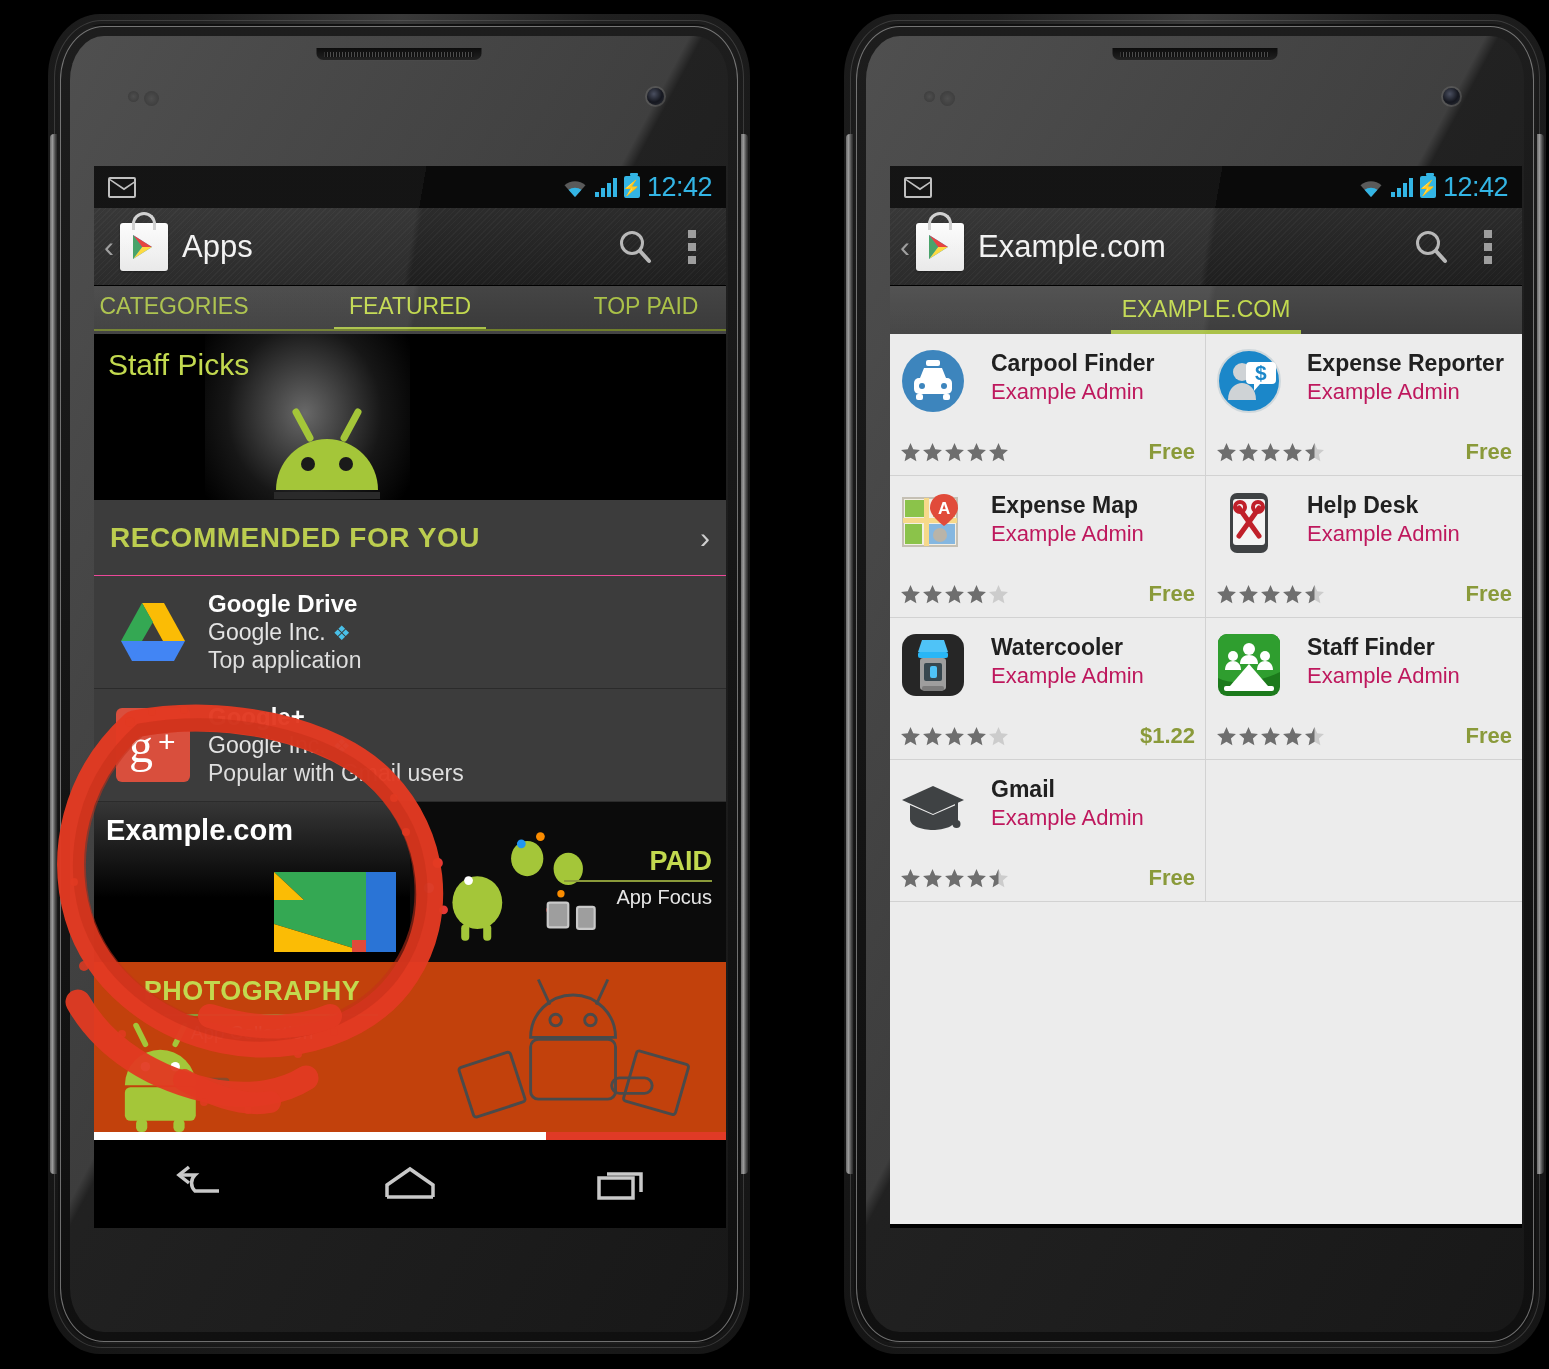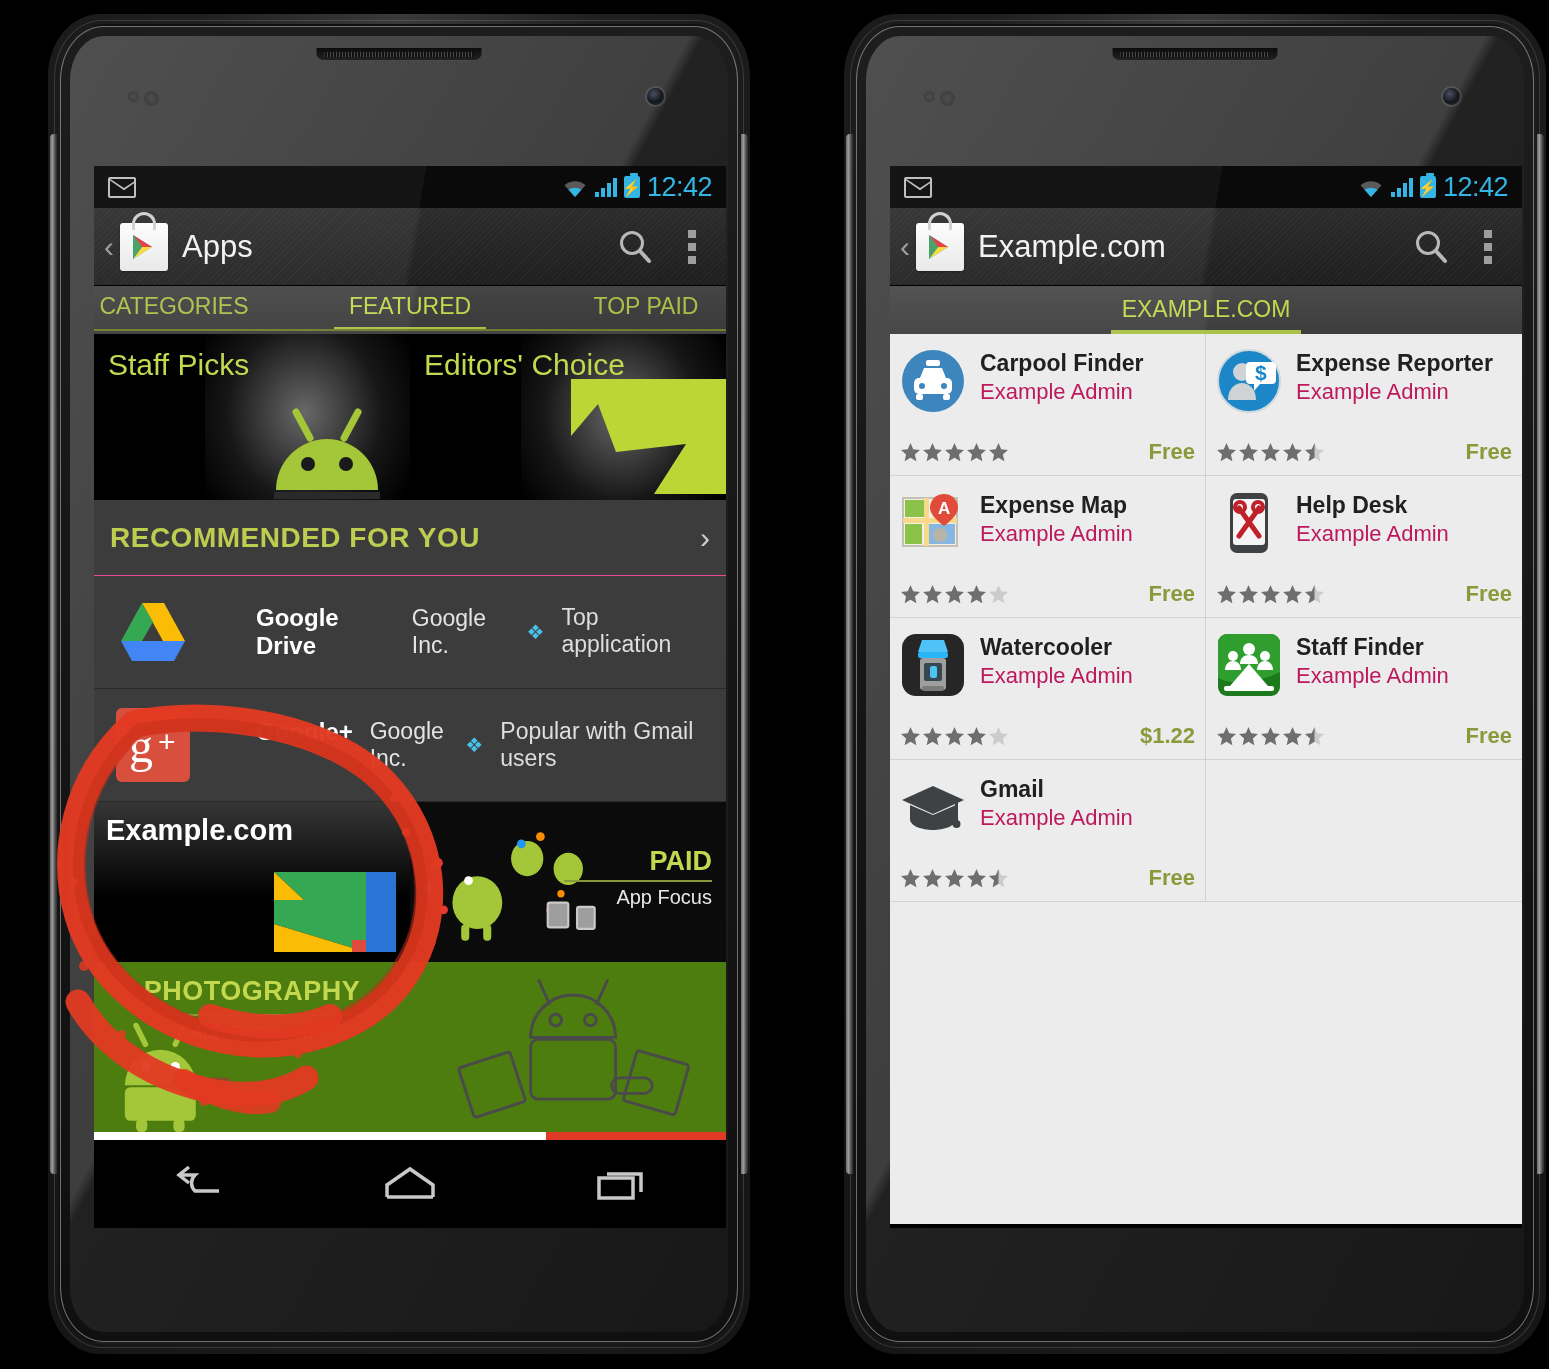--- a/index.html
+++ b/index.html
@@ -209,41 +209,41 @@
   }
   .sec-header .t { color: #bccd4f; font-size: 28px; font-weight: bold; letter-spacing: .5px; }
   .sec-header .chev { color: #cfcfcf; font-size: 30px; font-weight: 300; }
 
   .rec-row {
     height: 113px; display: flex; align-items: center; gap: 18px;
     background: #3c3c3c; padding: 0 22px;
     border-bottom: 1px solid #2b2b2b; position: relative;
   }
   .rec-icon { width: 74px; height: 74px; flex: 0 0 auto; position: relative; }
-  .rec-text { display: flex; flex-direction: row; gap: 17px; margin-left: 48px; }
+  .rec-text { display: flex; flex-direction: column; gap: 1px; }
   .rec-title { color: #fff; font-size: 24px; font-weight: bold; }
   .rec-dev { color: #e4e4e4; font-size: 23px; display: flex; align-items: center; gap: 7px; }
   .verified { color: #49c0e8; font-size: 20px; line-height: 1; }
   .rec-note { color: #dedede; font-size: 23px; }
 
   .promo-grid { background: #000; }
   .promo-top { display: flex; height: 160px; }
   .promo-ex { width: 50%; position: relative; background: #000; overflow: hidden; }
   .promo-ex .lbl { position: absolute; left: 12px; top: 12px; color: #fff; font-size: 29px; font-weight: bold; }
   .promo-ex .glow {
     position: absolute; left: 0; top: 0; right: 0; height: 60%;
     background: linear-gradient(180deg, rgba(120,120,120,.45), rgba(0,0,0,0));
   }
   .gdocs-mark { position: absolute; right: 14px; bottom: 10px; width: 122px; height: 80px; }
   .promo-music { width: 50%; position: relative; background: #0b0b0b; overflow: hidden; }
   .promo-music .mlbl { position: absolute; right: 14px; top: 44px; color: #c2d94f; font-size: 27px; font-weight: bold; }
   .promo-music .msub { position: absolute; right: 14px; top: 84px; color: #e6e6e6; font-size: 20px; }
   .promo-music .mrule { position: absolute; right: 14px; top: 78px; width: 148px; height: 2px; background: #8a9a3a; }
 
-  .promo-photo { height: 170px; position: relative; background: #4d7c0f; overflow: hidden; display: flex; }
+  .promo-photo { height: 170px; position: relative; background: #c2410c; overflow: hidden; display: flex; }
   .promo-photo .left { width: 50%; position: relative; }
   .promo-photo .plbl { position: absolute; left: 50%; transform: translateX(-50%); top: 14px; color: #c2d94f; font-size: 27px; font-weight: bold; letter-spacing: .5px; }
   .promo-photo .prule { position: absolute; left: 22%; right: 10%; top: 52px; height: 2px; background: #8a9a3a; }
   .promo-photo .psub { position: absolute; left: 50%; transform: translateX(-50%); top: 60px; color: #cfcfcf; font-size: 19px; }
   .promo-photo .right { width: 50%; position: relative; }
 
   .white-strip { height: 8px; background: #fff; position: relative; }
   .white-strip .redpatch { position: absolute; right: 0; top: 0; width: 180px; height: 100%; background: #e03a26; }
 
   
@@ -268,21 +268,21 @@
 
   .app-list { background: #ececec; height: 890px; position: relative; }
   .app-grid { display: grid; grid-template-columns: 1fr 1fr; }
   .app-cell {
     position: relative; height: 142px; padding: 14px 10px 0 10px;
     background: #ececec;
     border-right: 1px solid #d2d2d2; border-bottom: 1px solid #d2d2d2;
   }
   .app-cell.empty { background: #ececec; border-right: none; }
   .app-cell.rightcol { border-right: none; }
-  .app-top { display: flex; gap: 14px; align-items: flex-start; }
+  .app-top { display: flex; gap: 25px; align-items: flex-start; }
   .app-ico { width: 66px; height: 66px; flex: 0 0 auto; position: relative; }
   .app-meta { display: flex; flex-direction: column; gap: 2px; padding-top: 2px; min-width: 0; }
   .app-name { color: #202020; font-size: 23px; font-weight: bold; white-space: nowrap; }
   .app-dev { color: #be185d; font-size: 22px; white-space: nowrap; }
   .app-bottom {
     position: absolute; left: 10px; right: 10px; bottom: 10px;
     display: flex; align-items: center; justify-content: space-between;
   }
   .stars { display: flex; gap: 1px; }
   .price { color: #8a9a3a; font-size: 22px; font-weight: bold; }
@@ -376,27 +376,20 @@
             <div class="banner-glow"></div>
             <div class="banner-label">Staff Picks</div>
             <svg class="droid" viewBox="0 0 122 112">
               <line x1="30" y1="18" x2="44" y2="44" stroke="#a4c639" stroke-width="7" stroke-linecap="round"></line>
               <line x1="92" y1="18" x2="78" y2="44" stroke="#a4c639" stroke-width="7" stroke-linecap="round"></line>
               <path d="M10 96 A51 51 0 0 1 112 96 Z" fill="#a4c639"></path>
               <circle cx="42" cy="70" r="7" fill="#1a1a1a"></circle>
               <circle cx="80" cy="70" r="7" fill="#1a1a1a"></circle>
               <rect x="8" y="98" width="106" height="7" fill="#2a2a2a"></rect>
               <rect x="8" y="106" width="106" height="5" fill="#a4c639"></rect>
-            </svg>
-          </div>
-          <div class="banner editors">
-            <div class="banner-glow"></div>
-            <div class="banner-label">Editors' Choice</div>
-            <svg class="ec-shape" viewBox="0 0 190 120">
-              <polygon points="35,5 190,5 190,120 118,120 150,70 80,78 62,30 35,62" fill="#bcd636"></polygon>
             </svg>
           </div>
         </div>
 
         <div class="sec-header">
           <span class="t">RECOMMENDED FOR YOU</span>
           <span class="chev">›</span>
         </div>
 
         <div class="rec-row">

